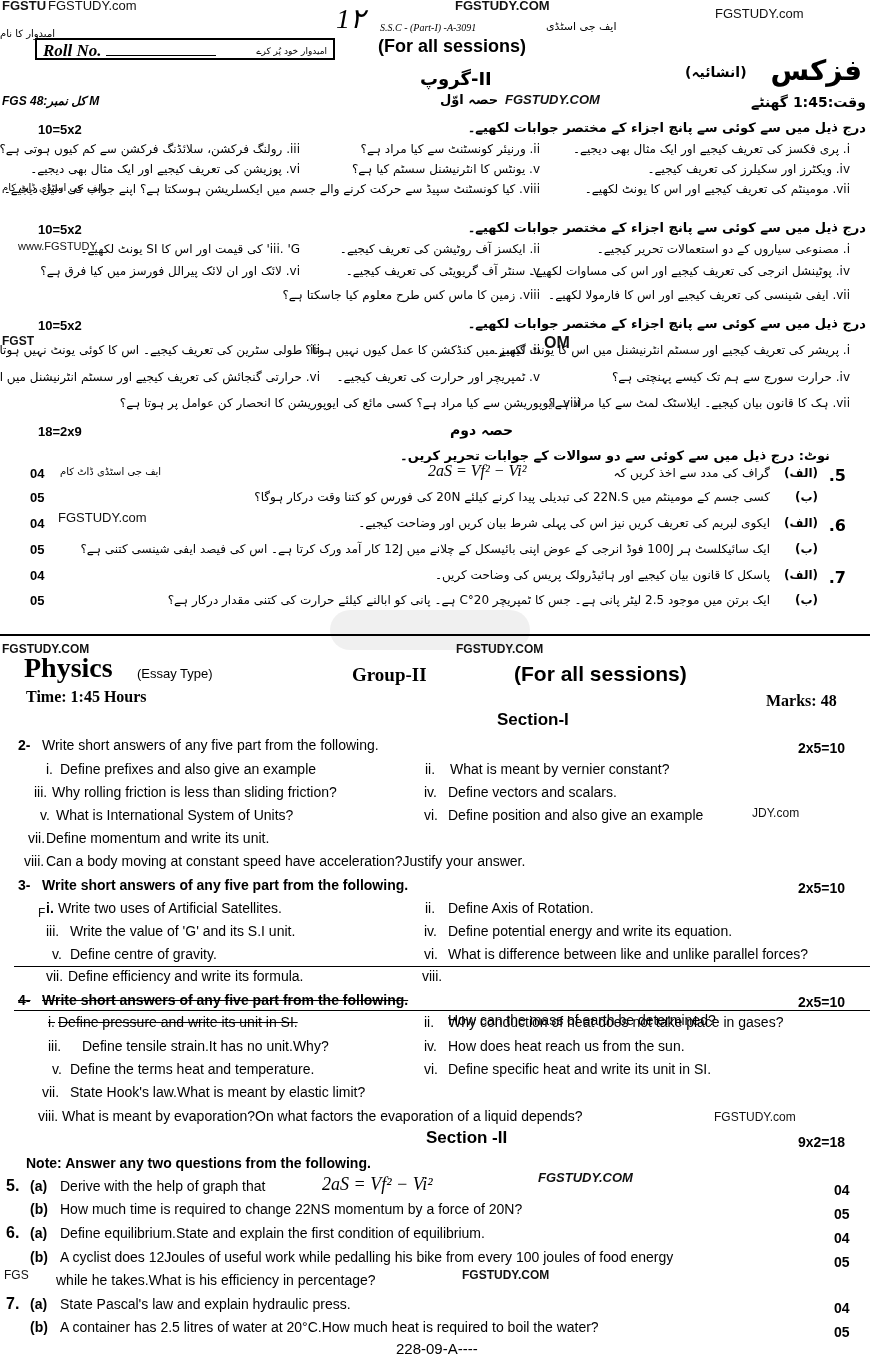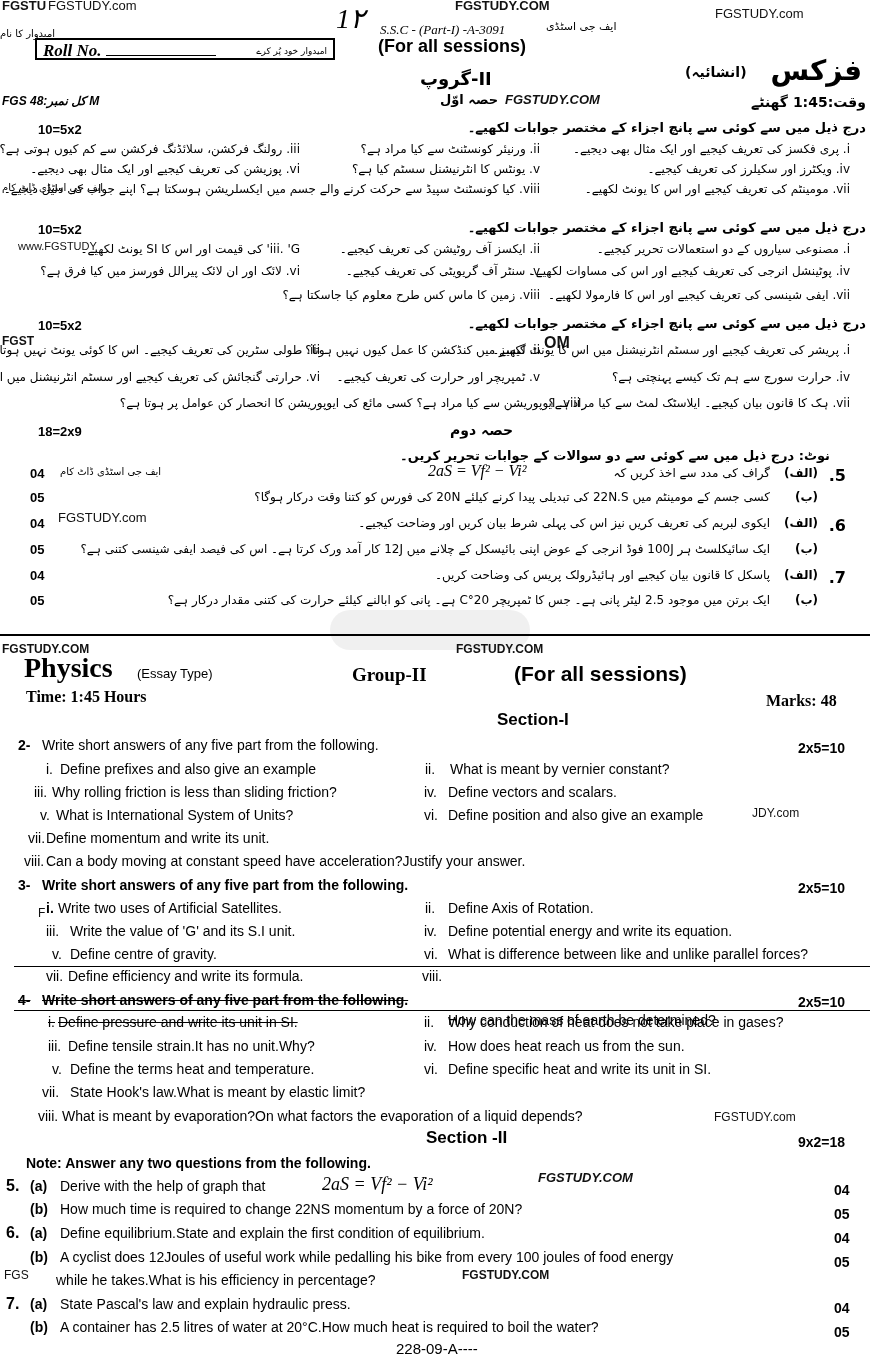--- a/index.html
+++ b/index.html
@@ -24,21 +24,21 @@
 </head>
 <body>
 
 <div>
   <span class="abs wm wmb" style="left:2px;top:-2px;">FGSTU</span>
   <span class="abs wm" style="left:48px;top:-2px;">FGSTUDY.com</span>
   <span class="abs wm wmb" style="left:455px;top:-2px;">FGSTUDY.COM</span>
   <span class="abs wm" style="left:715px;top:6px;">FGSTUDY.com</span>
   <span class="abs ser" style="left:336px;top:2px;font-size:28px;font-style:italic;">1٢</span>
 
-  <span class="abs" style="left:380px;top:22px;font-family:'Liberation Serif',serif;font-style:italic;font-size:13px;">S.S.C - (Part-I) -A-3091</span>
+  <span class="abs" style="left:380px;top:22px;font-family:'Liberation Serif',serif;font-style:italic;font-size:10px;">S.S.C - (Part-I) -A-3091</span>
   <span class="abs urdu" style="left:546px;top:20px;font-size:11px;">ایف جی اسٹڈی</span>
 
   <span class="abs urdu" style="left:0px;top:28px;font-size:10px;">امیدوار کا نام</span>
   <div class="abs rollbox" style="left:35px;top:38px;width:300px;">
     <span class="ser" style="font-weight:bold;font-style:italic;font-size:17px;">Roll No.</span>
     <span style="display:inline-block;width:110px;border-bottom:1px solid #000;"></span>
     <span class="urdu" style="font-size:9px;float:right;">امیدوار خود پُر کرے</span>
   </div>
   <span class="abs" style="left:378px;top:36px;font-weight:bold;font-size:18px;">(For all sessions)</span>
 
@@ -198,21 +198,21 @@
     <span class="abs q-head strike" style="left:42px;top:992px;">Write short answers of any five part from the following.</span>
     <span class="abs marks" style="left:798px;top:994px;">2x5=10</span>
     <div class="hr" style="left:14px;top:1010px;width:856px;height:1px;"></div>
 
     <span class="abs q-item strike" style="left:48px;top:1014px;">i.</span>
     <span class="abs q-item strike" style="left:58px;top:1014px;">Define pressure and write its unit in SI.</span>
     <span class="abs q-item" style="left:424px;top:1014px;">ii.</span>
     <span class="abs q-item" style="left:448px;top:1014px;">Why conduction of heat does not take place in gases?</span>
 
     <span class="abs q-item" style="left:48px;top:1038px;">iii.</span>
-    <span class="abs q-item" style="left:68px;top:1038px;">Define tensile strain.It has no unit.Why?</span>
+    <span class="abs q-item" style="left:82px;top:1038px;">Define tensile strain.It has no unit.Why?</span>
     <span class="abs q-item" style="left:424px;top:1038px;">iv.</span>
     <span class="abs q-item" style="left:448px;top:1038px;">How does heat reach us from the sun.</span>
 
     <span class="abs q-item" style="left:52px;top:1061px;">v.</span>
     <span class="abs q-item" style="left:70px;top:1061px;">Define the terms heat and temperature.</span>
     <span class="abs q-item" style="left:424px;top:1061px;">vi.</span>
     <span class="abs q-item" style="left:448px;top:1061px;">Define specific heat and write its unit in SI.</span>
 
     <span class="abs q-item" style="left:42px;top:1084px;">vii.</span>
     <span class="abs q-item" style="left:70px;top:1084px;">State Hook's law.What is meant by elastic limit?</span>

